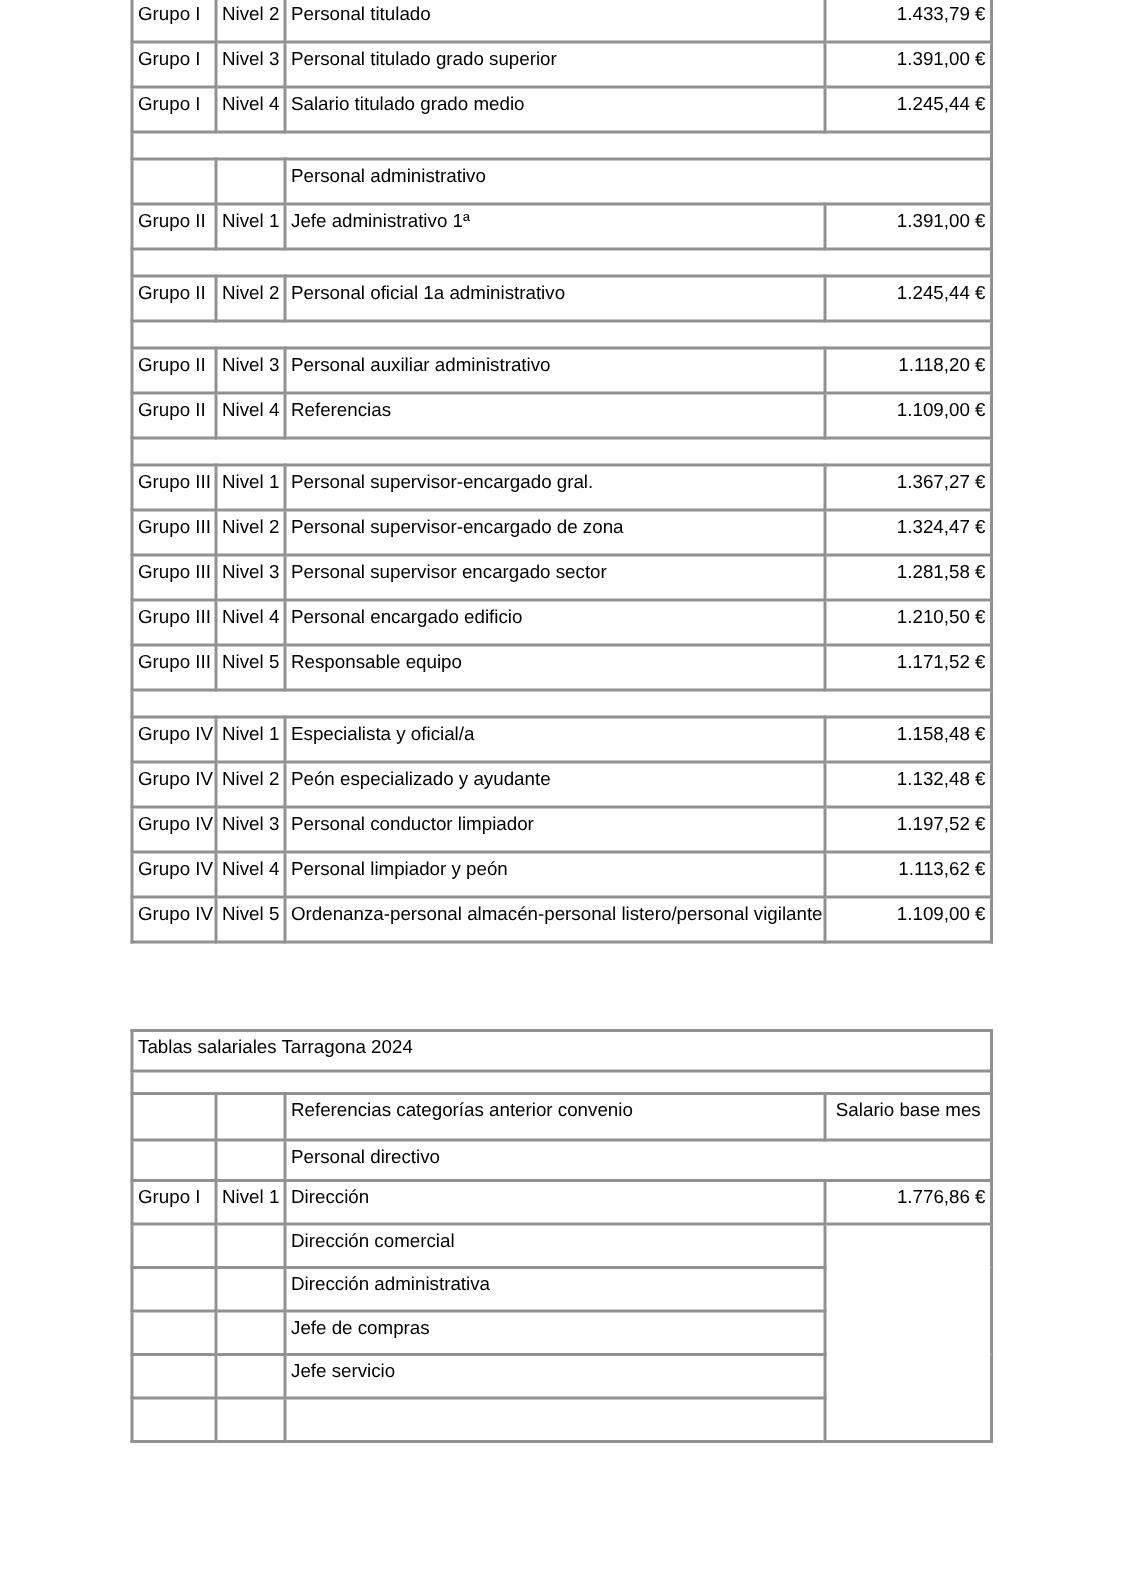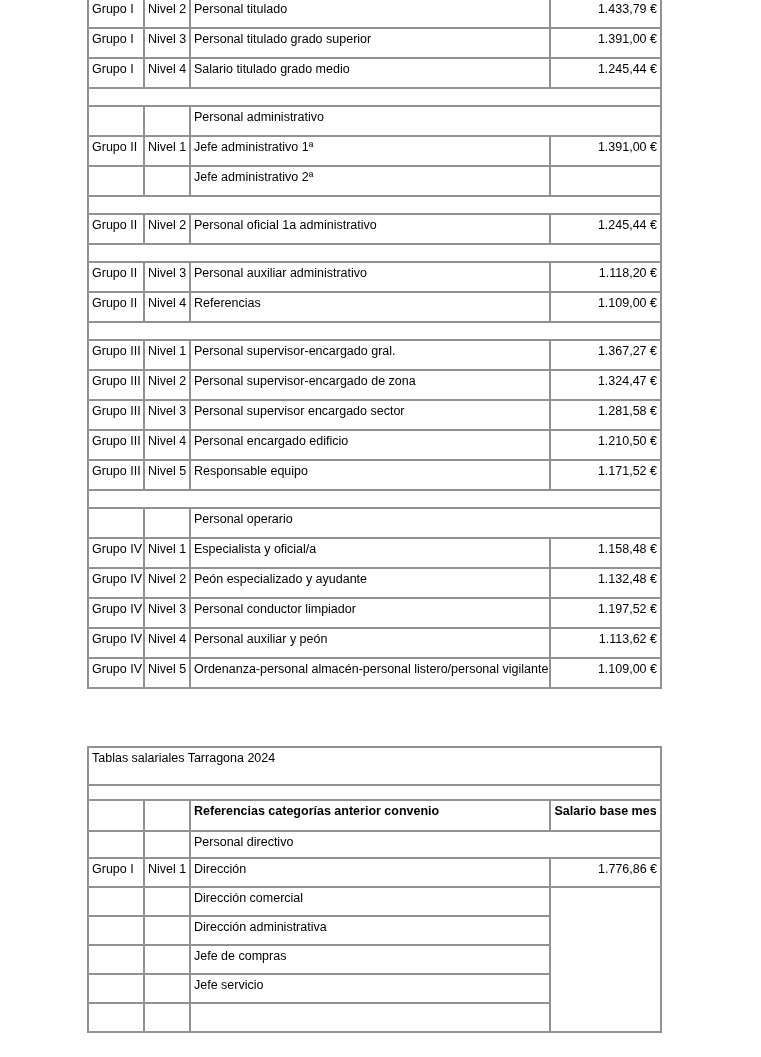--- a/index.html
+++ b/index.html
@@ -34,28 +34,28 @@
     white-space: nowrap;
     overflow: hidden;
     line-height: 16px;
   }
   #t1 { margin-top: -3px; }
   #t2 { margin-top: 57px; }
 
   
   #t1 tr.row-data, #t1 tr.row-section, #t1 tr.row-header { height: 30px; }
   #t1 tr.row-spacer { height: 18px; }
-  #t2 tr.row-title  { height: 38px; }
+  #t2 tr.row-title  { height: 27px; }
   #t2 tr.row-spacer { height: 15px; }
   #t2 tr.row-header { height: 31px; }
   #t2 tr.row-section { height: 27px; padding-left: 28px; }
   #t2 tr.row-data, #t2 tr.row-data_nosal { height: 29px; }
 
   td.cell-salario { text-align: right; padding-right: 4px; }
-  tr.row-header td { font-weight: bold; }
+  tr.row-header td { font-weight: normal; }
   tr.row-header td.cell-salario { text-align: center; padding-right: 3px; }
 
   
   col.c-grupo { width: 56px; }
   col.c-nivel { width: 46px; }
   col.c-categoria { width: 360px; }
   col.c-salario { width: 111px; }
 </style>
 </head>
 <body>
@@ -95,26 +95,20 @@
           <td></td>
           <td></td>
           <td colspan="2">Personal administrativo</td>
         </tr>
         <tr class="row-data">
           <td>Grupo II</td>
           <td>Nivel 1</td>
           <td>Jefe administrativo 1ª</td>
           <td class="cell-salario">1.391,00 €</td>
         </tr>
-        <tr class="row-data">
-          <td></td>
-          <td></td>
-          <td>Jefe administrativo 2ª</td>
-          <td class="cell-salario"></td>
-        </tr>
         <tr class="row-spacer">
           <td colspan="4"></td>
         </tr>
         <tr class="row-data">
           <td>Grupo II</td>
           <td>Nivel 2</td>
           <td>Personal oficial 1a administrativo</td>
           <td class="cell-salario">1.245,44 €</td>
         </tr>
         <tr class="row-spacer">
@@ -161,25 +155,20 @@
         </tr>
         <tr class="row-data">
           <td>Grupo III</td>
           <td>Nivel 5</td>
           <td>Responsable equipo</td>
           <td class="cell-salario">1.171,52 €</td>
         </tr>
         <tr class="row-spacer">
           <td colspan="4"></td>
         </tr>
-        <tr class="row-section">
-          <td></td>
-          <td></td>
-          <td colspan="2">Personal operario</td>
-        </tr>
         <tr class="row-data">
           <td>Grupo IV</td>
           <td>Nivel 1</td>
           <td>Especialista y oficial/a</td>
           <td class="cell-salario">1.158,48 €</td>
         </tr>
         <tr class="row-data">
           <td>Grupo IV</td>
           <td>Nivel 2</td>
           <td>Peón especializado y ayudante</td>
@@ -187,21 +176,21 @@
         </tr>
         <tr class="row-data">
           <td>Grupo IV</td>
           <td>Nivel 3</td>
           <td>Personal conductor limpiador</td>
           <td class="cell-salario">1.197,52 €</td>
         </tr>
         <tr class="row-data">
           <td>Grupo IV</td>
           <td>Nivel 4</td>
-          <td>Personal auxiliar y peón</td>
+          <td>Personal limpiador y peón</td>
           <td class="cell-salario">1.113,62 €</td>
         </tr>
         <tr class="row-data">
           <td>Grupo IV</td>
           <td>Nivel 5</td>
           <td>Ordenanza-personal almacén-personal listero/personal vigilante</td>
           <td class="cell-salario">1.109,00 €</td>
         </tr>
       </tbody>
   </table>

